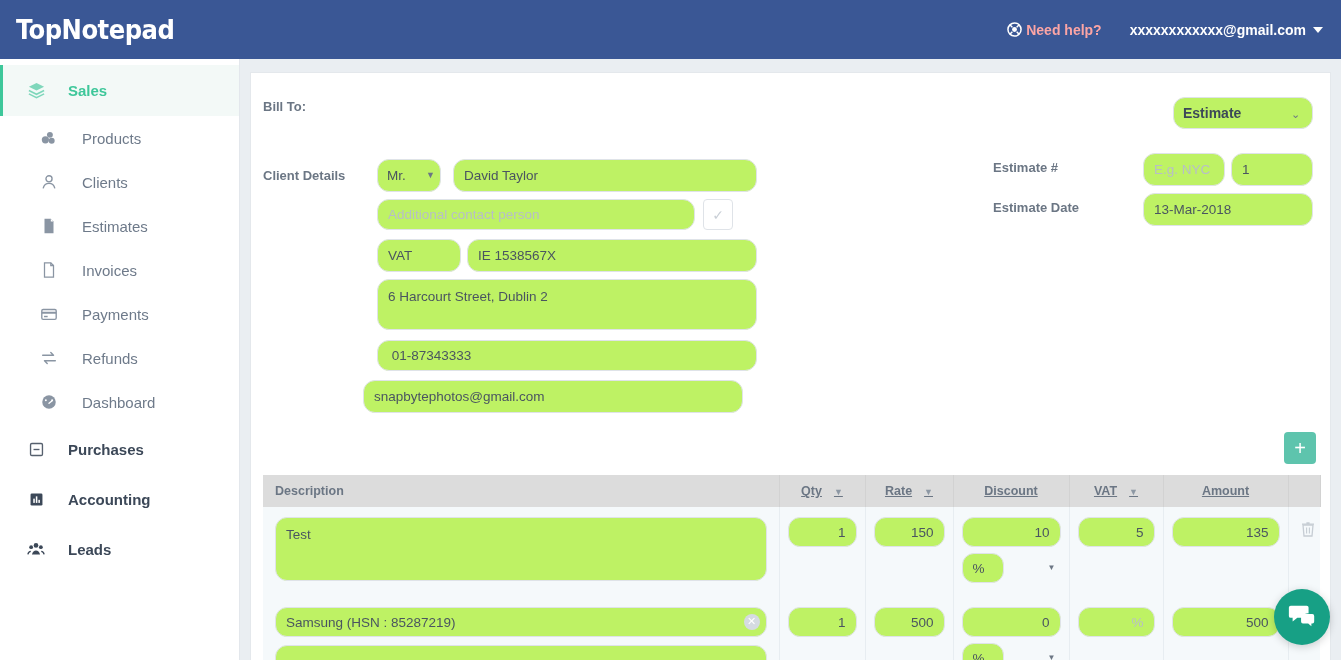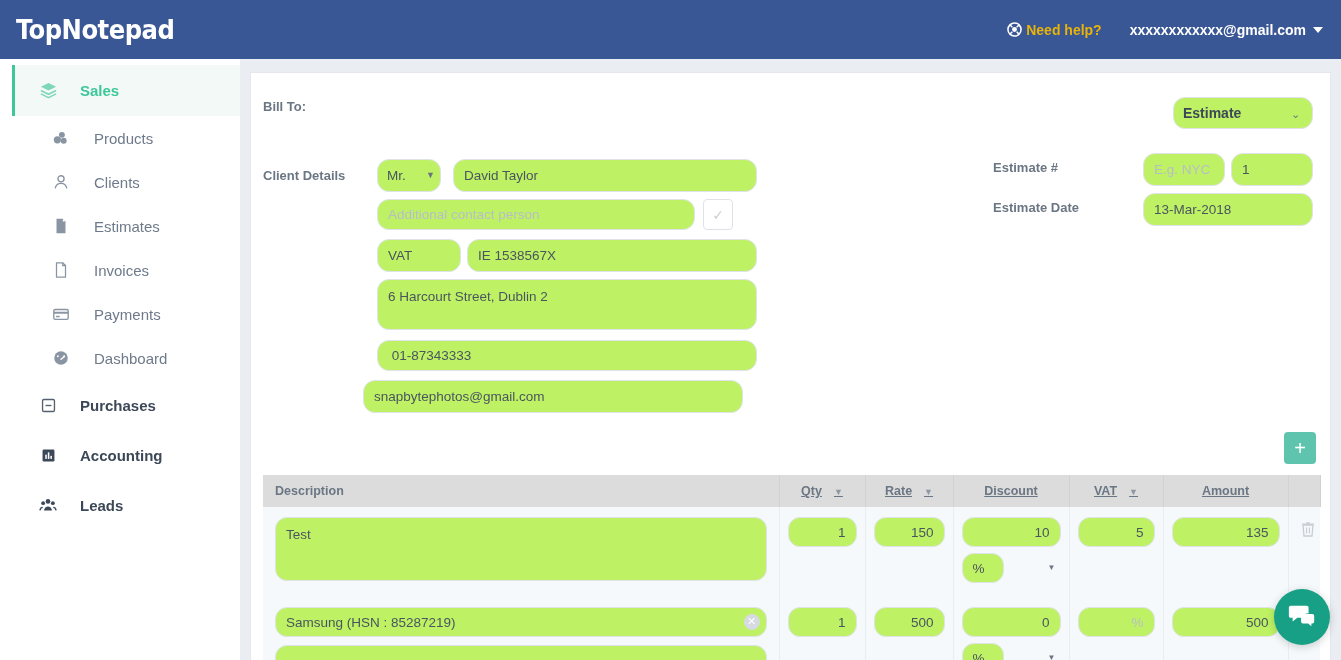--- a/index.html
+++ b/index.html
@@ -21,34 +21,34 @@
     margin-left:16px; color:#ffffff; font-size:27px; font-weight:bold;
     font-family:"DejaVu Sans", sans-serif;
     font-stretch:condensed; letter-spacing:-0.5px; white-space:nowrap;
   }
   .logo .cap{ font-size:27px; }
   .topbar-right{
     margin-left:auto; margin-right:18px; display:flex; align-items:center; gap:28px;
   }
   .need-help{
     display:flex; align-items:center; gap:4px;
-    color:#eab308; font-size:14px; font-weight:bold;
+    color:#fca5a5; font-size:14px; font-weight:bold;
   }
   .help-icon{ width:15px; height:15px; display:block; }
   .user-email{
     color:#ffffff; font-size:14px; font-weight:bold; display:flex; align-items:center; gap:7px;
   }
   .caret-down{
     width:0;height:0;border-left:5px solid transparent;border-right:5px solid transparent;
     border-top:6px solid #ffffff; display:inline-block;
   }
 
   
   .sidebar{
-    position:absolute; left:12px; top:59px; width:240px; height:601px;
+    position:absolute; left:0; top:59px; width:240px; height:601px;
     background:#ffffff; border-right:1px solid #e3e7ec;
   }
   .nav-item{
     display:flex; align-items:center; height:44px; padding-left:30px; gap:22px;
     font-size:15px; color:#6e7a8a; cursor:pointer; position:relative;
   }
   .nav-item .nav-icon{ width:22px; display:flex; align-items:center; justify-content:center; }
   .nav-item.group{ height:50px; font-weight:bold; color:#3c4858; font-size:15px; padding-left:24px; gap:20px;}
   .nav-item.group .nav-icon{ width:24px; }
   .nav-item.active{
@@ -250,20 +250,28 @@
   </div>
   <div class="nav-item nav-sub">
     <span class="nav-icon">
       <svg viewBox="0 0 20 20" width="18" height="18">
           <rect x="2" y="5" width="16" height="11" rx="1.5" fill="none" stroke="#8a95a3" stroke-width="1.5"></rect>
           <rect x="2" y="7.5" width="16" height="2.2" fill="#8a95a3"></rect>
           <rect x="4.5" y="12" width="4" height="1.6" fill="#8a95a3"></rect>
         </svg>
     </span>
     <span>Payments</span>
+  </div>
+  <div class="nav-item nav-sub">
+    <span class="nav-icon">
+      <svg viewBox="0 0 20 20" width="18" height="18">
+          <path d="M3 7h12l-3-3M17 13H5l3 3" fill="none" stroke="#8a95a3" stroke-width="1.6" stroke-linecap="round" stroke-linejoin="round"></path>
+        </svg>
+    </span>
+    <span>Refunds</span>
   </div>
   <div class="nav-item nav-sub">
     <span class="nav-icon">
       <svg viewBox="0 0 20 20" width="18" height="18">
           <circle cx="10" cy="10" r="7.5" fill="#8a95a3"></circle>
           <circle cx="6.5" cy="8" r="1.1" fill="#ffffff"></circle>
           <circle cx="13.5" cy="8" r="1.1" fill="#ffffff"></circle>
           <path d="M10 11.5l3.5-3" stroke="#ffffff" stroke-width="1.5" stroke-linecap="round"></path>
         </svg>
     </span>

